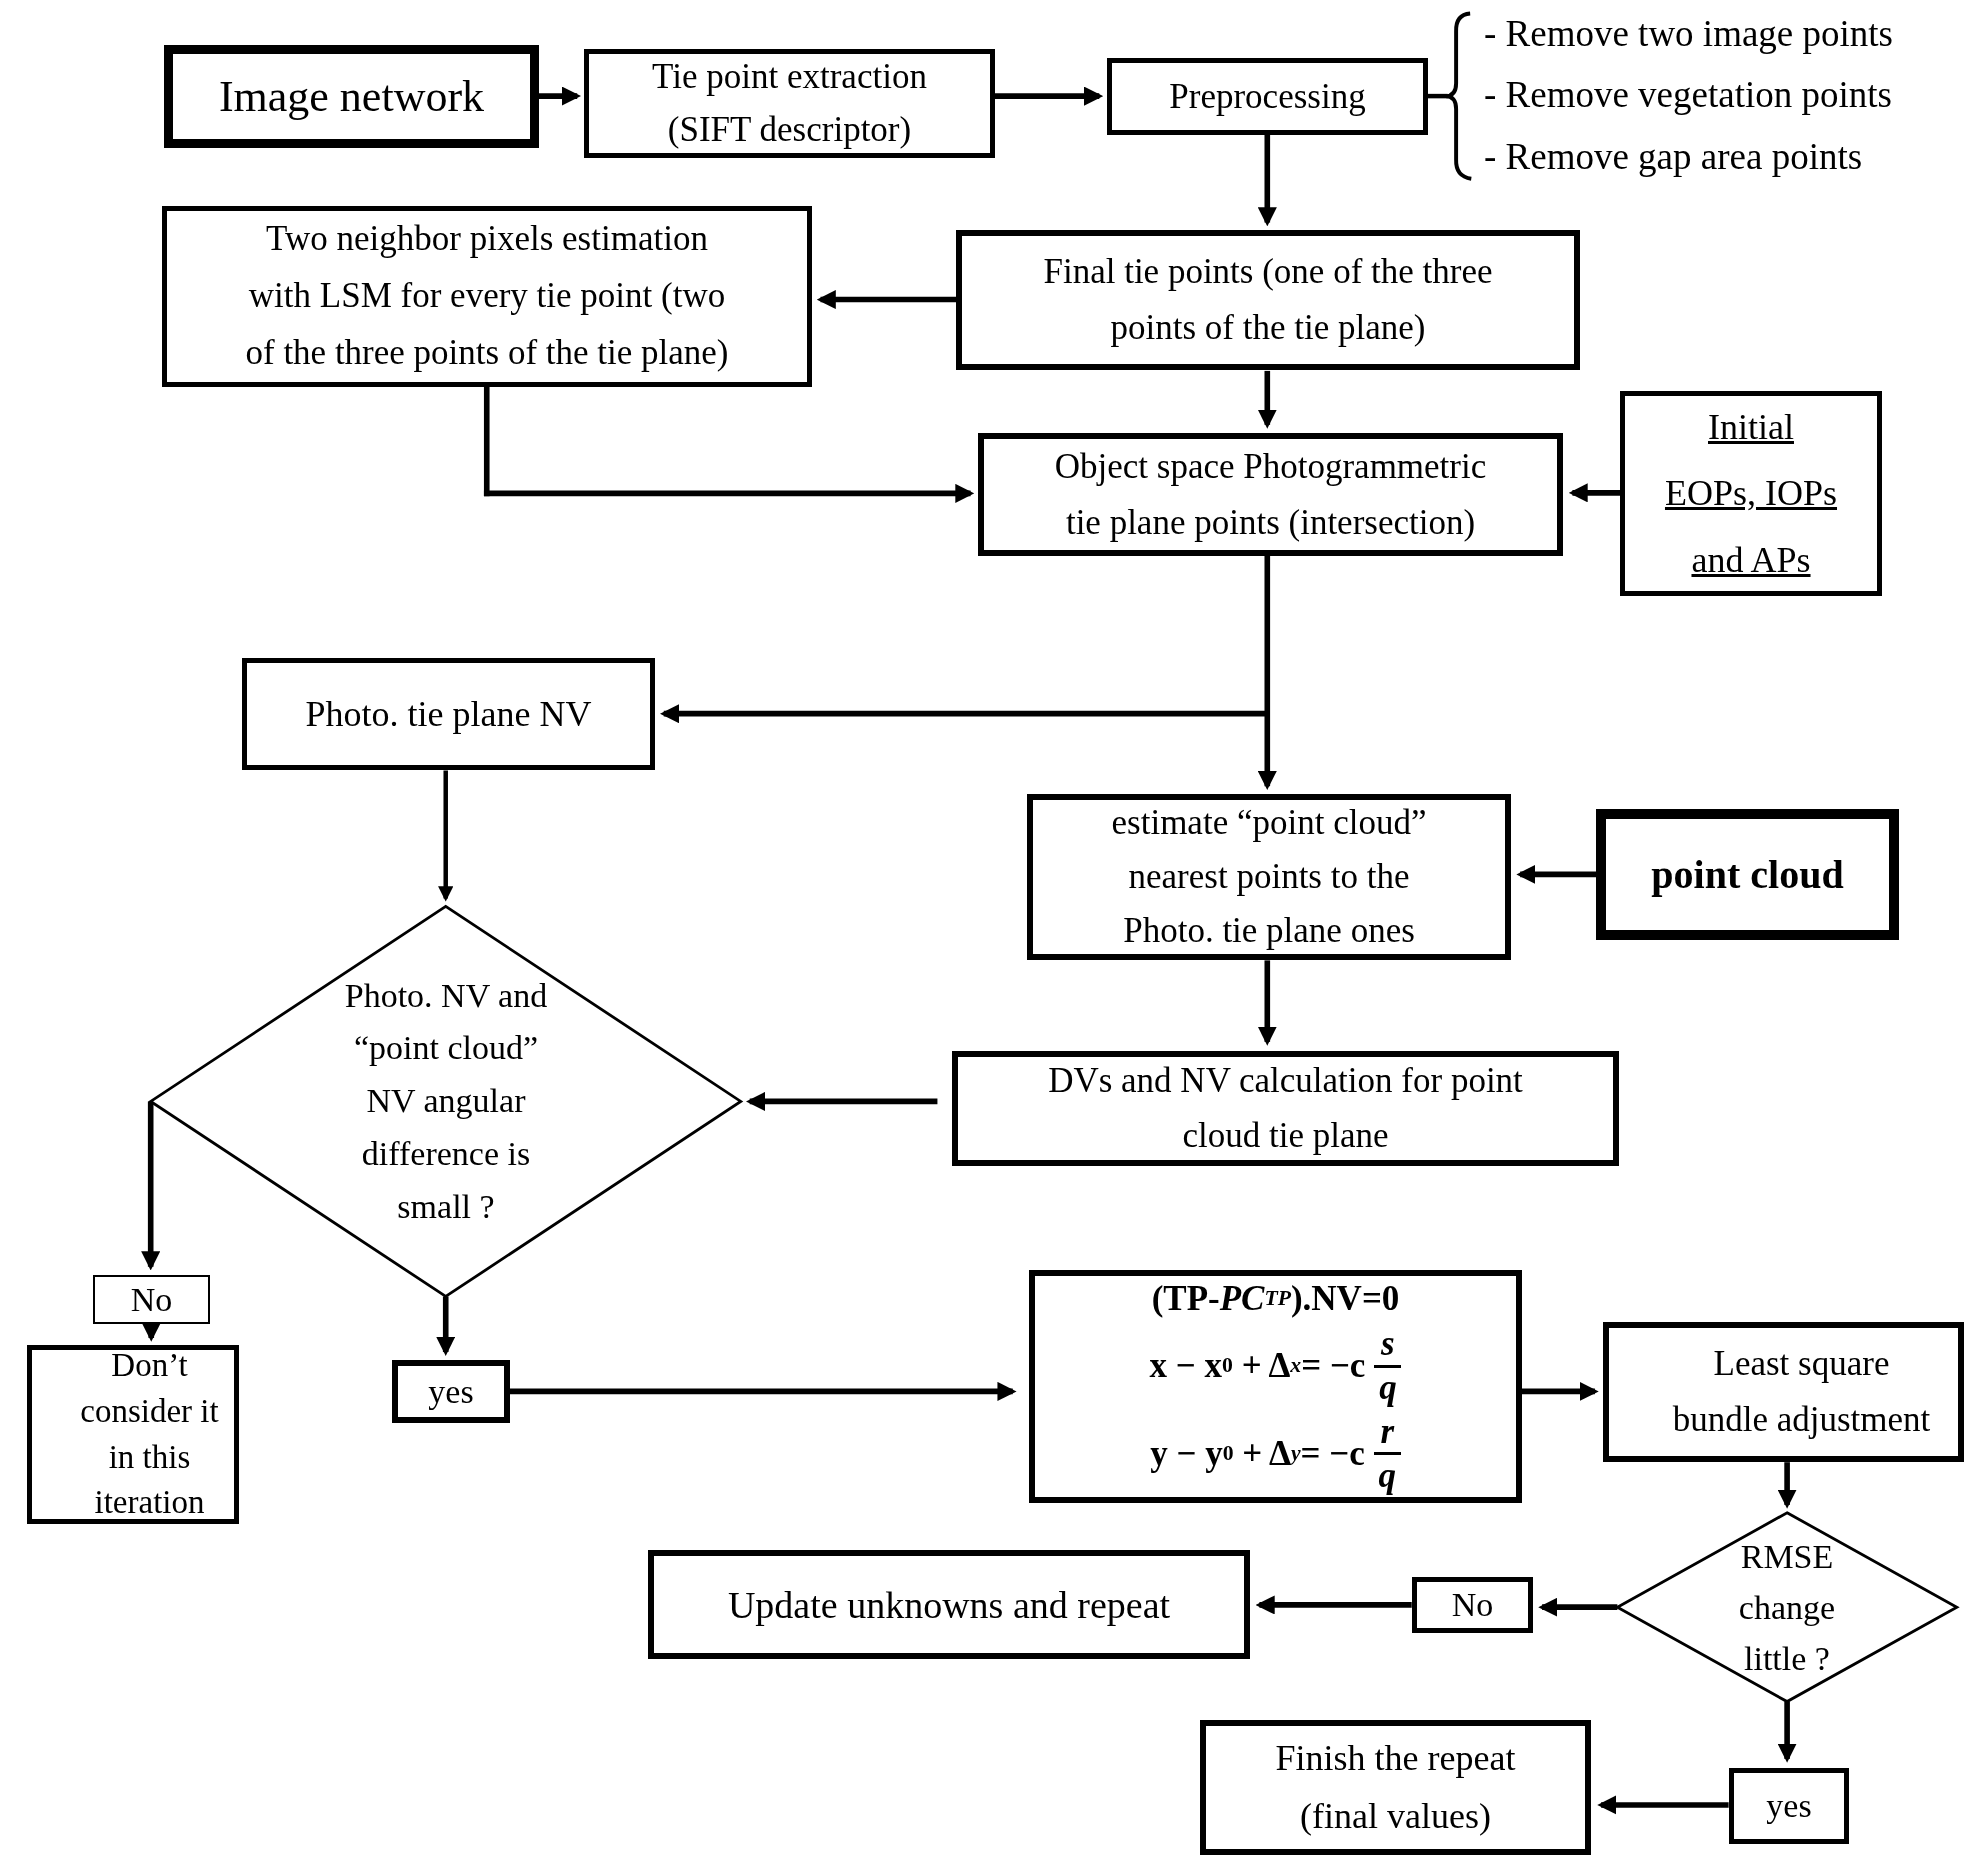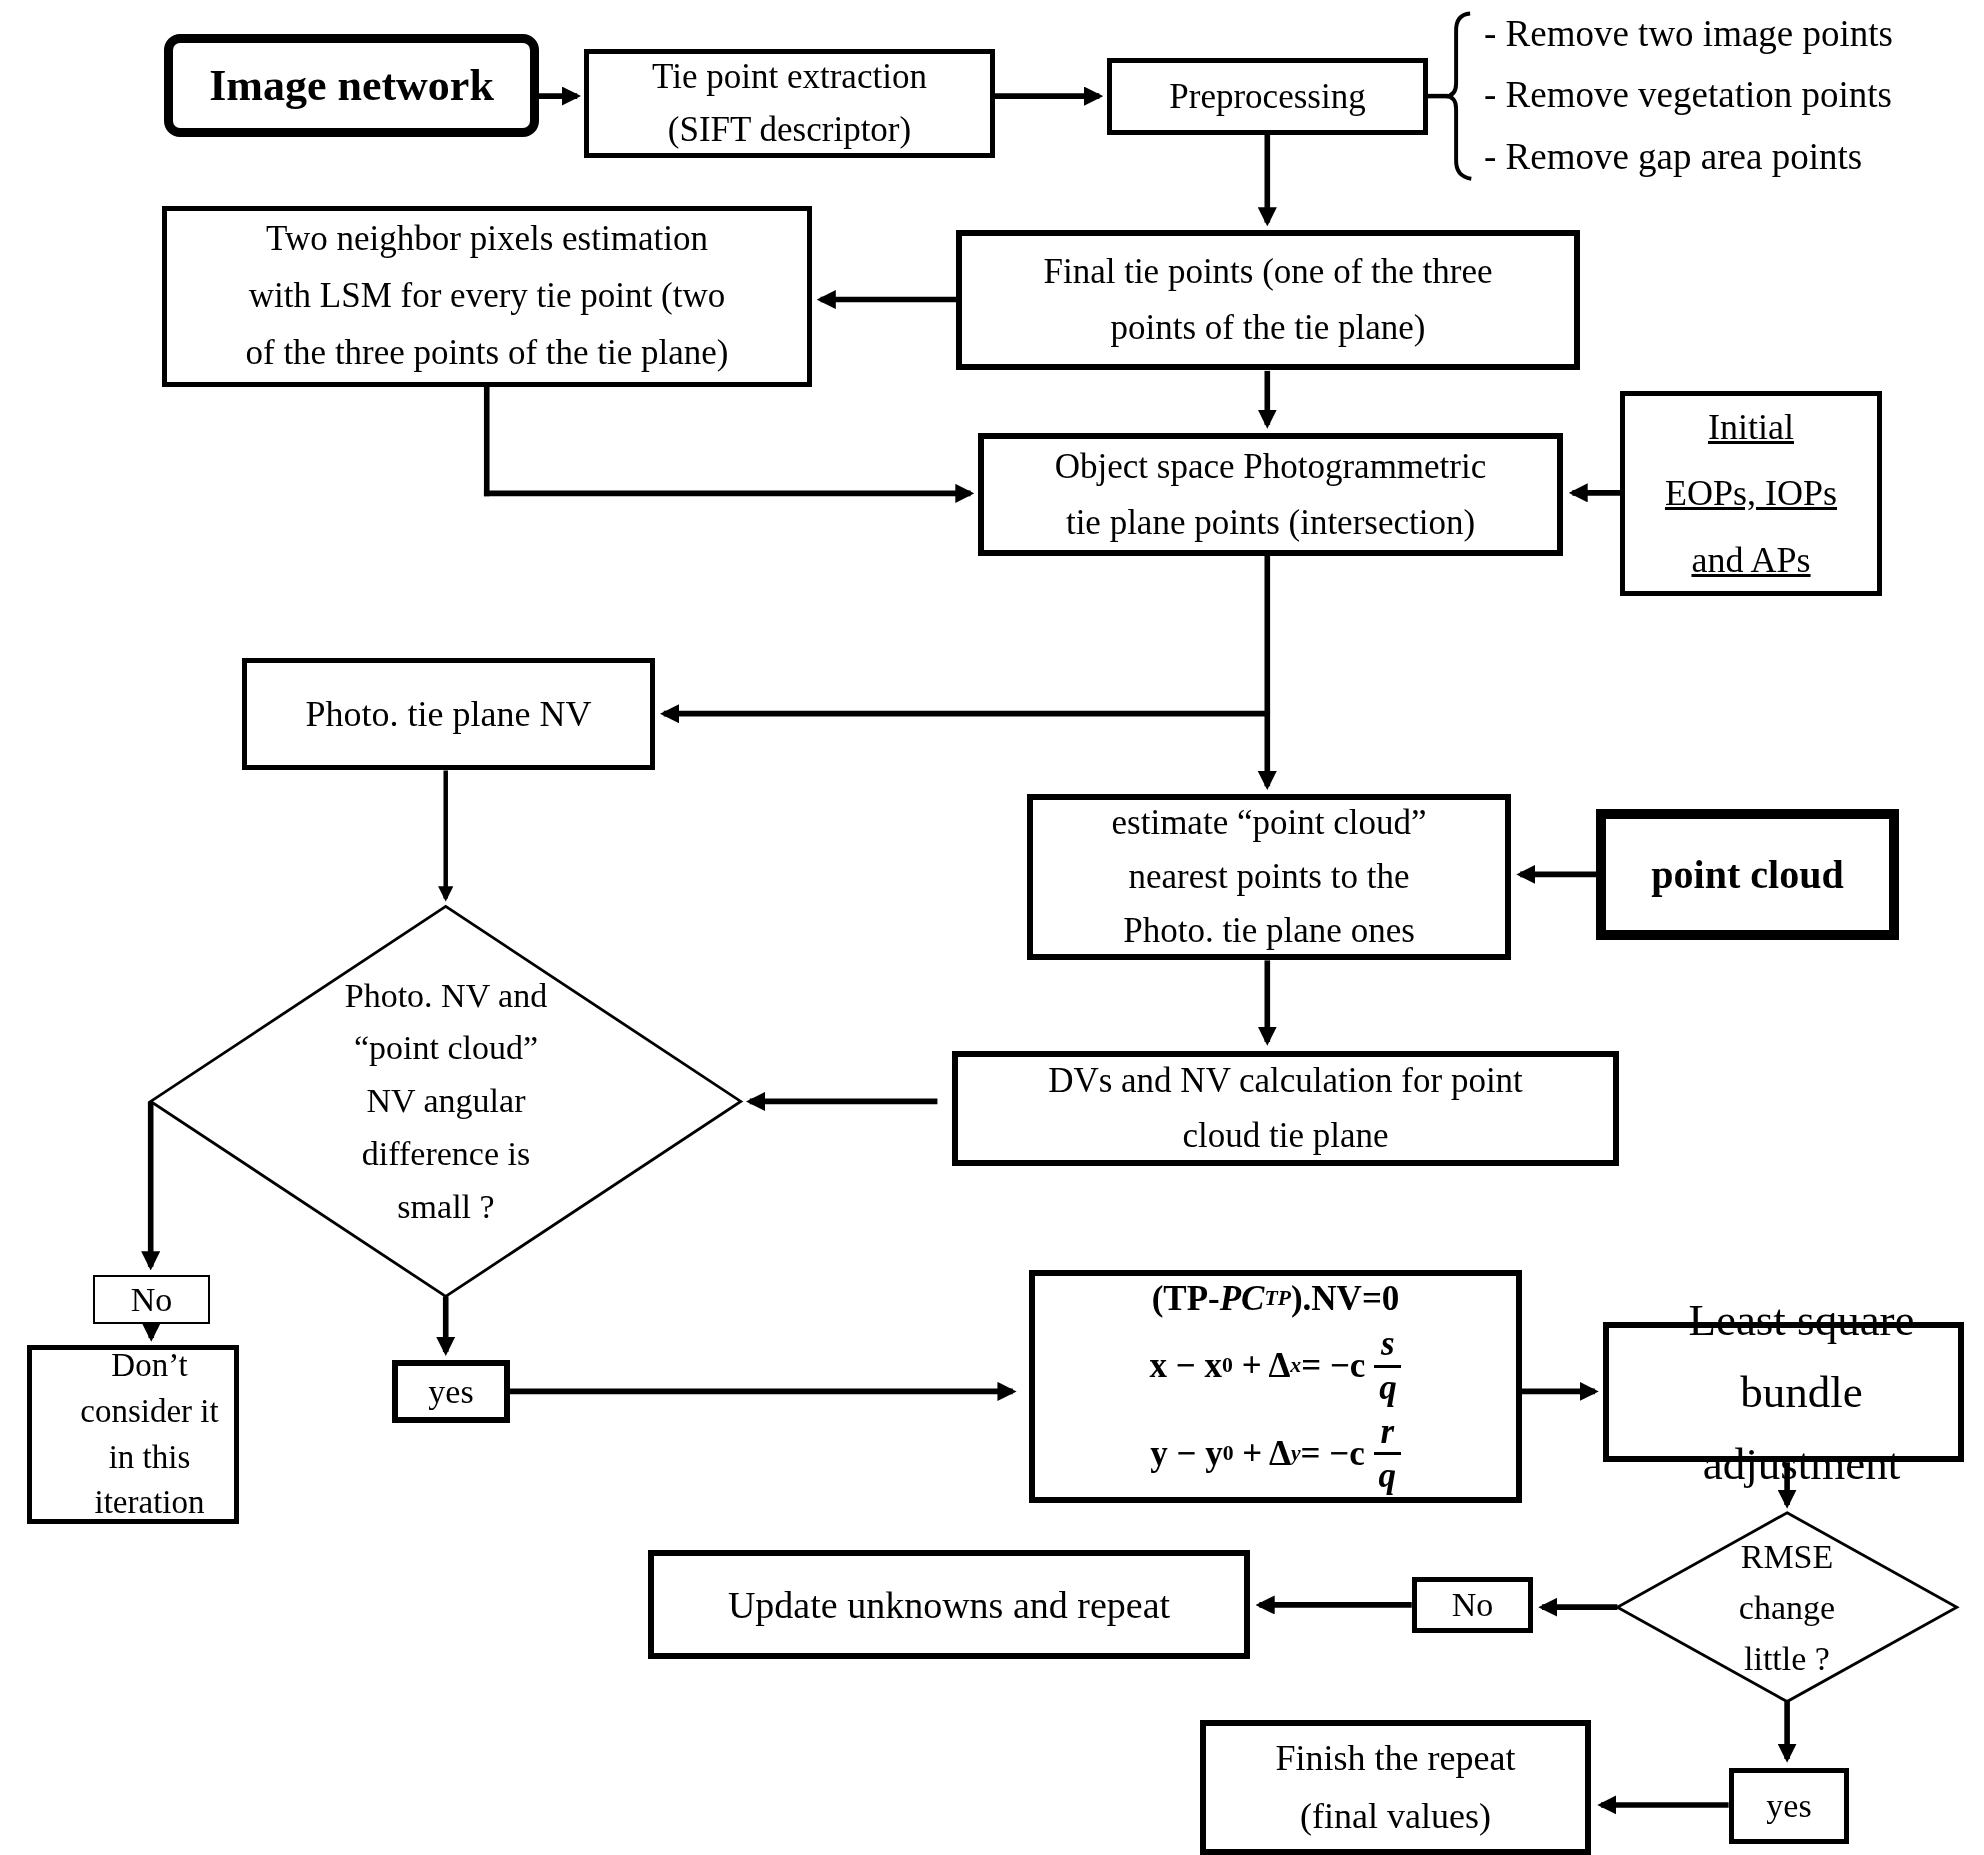--- a/index.html
+++ b/index.html
@@ -72,21 +72,21 @@
     <line x1="2512" y1="2856" x2="2241" y2="2856" marker-end="url(#ah)"></line>
     <line x1="3180" y1="3028" x2="3180" y2="3130" marker-end="url(#ah)"></line>
     <line x1="3076" y1="3212" x2="2849" y2="3212" marker-end="url(#ah)"></line>
 
     <polygon points="793,1613 1318,1960 793,2307 268,1960" fill="#ffffff" stroke="#000" stroke-width="5"></polygon>
     <polygon points="3180,2692 3482,2860 3180,3028 2878,2860" fill="#ffffff" stroke="#000" stroke-width="5"></polygon>
 
     <path stroke-width="7" d="M2616,24 Q2590,26 2591,56 L2591,148 Q2591,171 2572,171 Q2591,171 2591,194 L2591,284 Q2590,314 2618,318"></path>
   </svg>
 
-  <div class="box" style="left:164px;top:34px;width:375px;height:103px;border-width:9px;font-weight:bold;font-size:44px;border-radius:16px;">
+  <div class="box" style="left:164px;top:45px;width:375px;height:103px;border-width:9px;font-weight:normal;font-size:44px;">
     <span class="lbl">Image network</span>
   </div>
 
   <div class="box" style="left:584px;top:41px;width:411px;height:109px;font-size:35px;line-height:1.5;margin-top:8px;">
     <span class="lbl">Tie point extraction
 (SIFT descriptor)</span>
   </div>
 
   <div class="box" style="left:1107px;top:58px;width:321px;height:77px;font-size:35px;">
     <span class="lbl">Preprocessing</span>
@@ -167,21 +167,21 @@
       <span>(TP-</span><span class="it">PC</span><sub class="it">TP</sub><span>).NV=0</span>
     </div>
     <div class="eq-line">
       <span>x − x</span><sub>0</sub><span> + Δ</span><sub class="it">x</sub><span>= −c</span><span class="frac"><span class="fnum it">s</span><span class="fden it">q</span></span>
     </div>
     <div class="eq-line">
       <span>y − y</span><sub>0</sub><span> + Δ</span><sub class="it">y</sub><span>= −c</span><span class="frac"><span class="fnum it">r</span><span class="fden it">q</span></span>
     </div>
   </div>
 
-  <div class="box" style="left:1603px;top:1322px;width:361px;height:140px;border-width:6.2px;font-size:45px;line-height:1.6;padding-left:36px;">
+  <div class="box" style="left:1603px;top:1322px;width:361px;height:140px;border-width:6.2px;font-size:35px;line-height:1.6;padding-left:36px;">
     <span class="lbl">Least square
 bundle adjustment</span>
   </div>
 
   <div class="dlabel" style="left:1669px;top:1530px;width:236px;height:155px;font-size:34px;line-height:1.5;">
     <span class="lbl">RMSE
 change
 little ?</span>
   </div>
 

